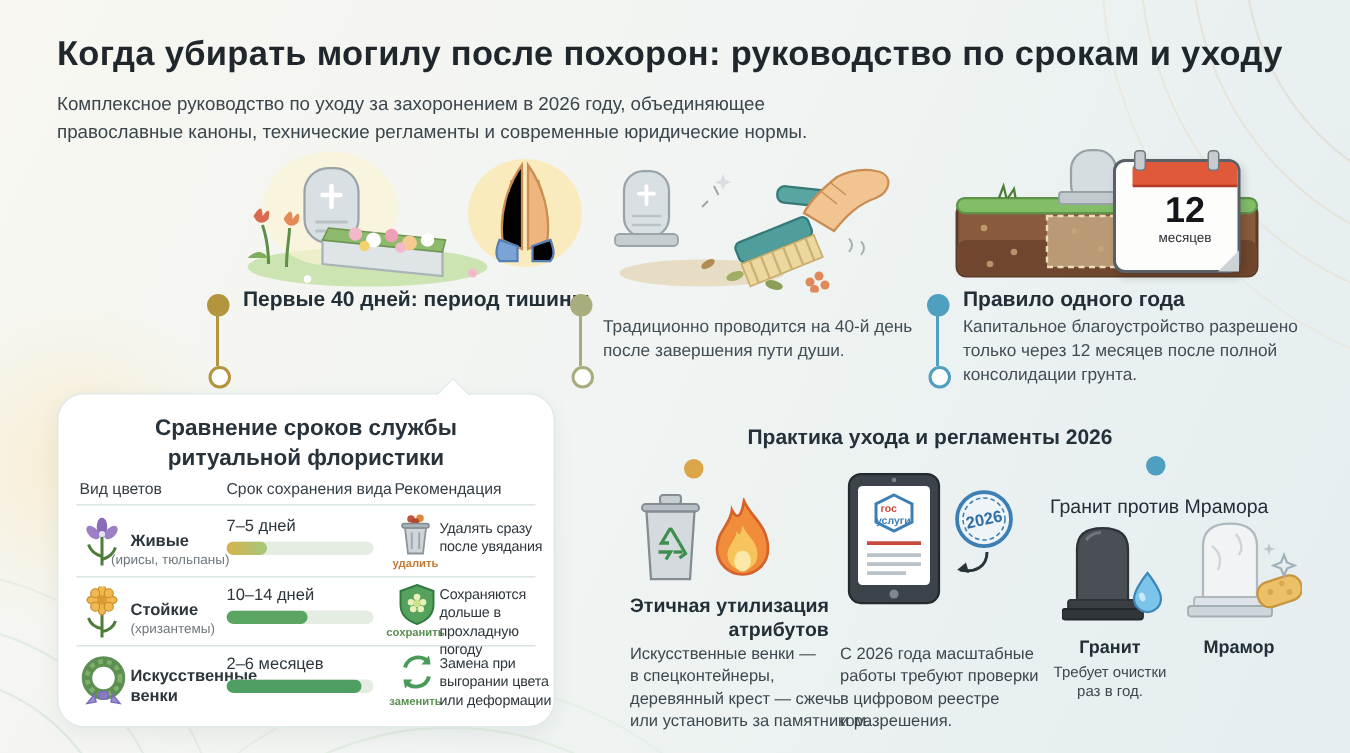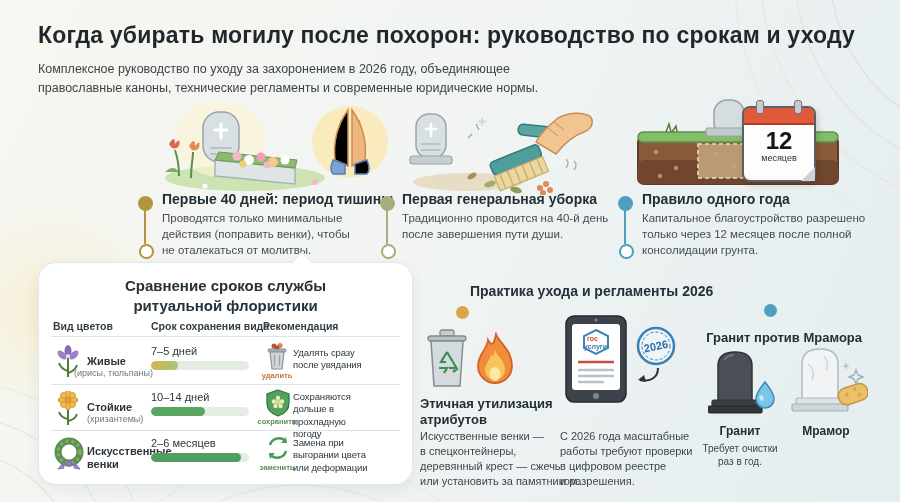--- a/index.html
+++ b/index.html
@@ -14,51 +14,51 @@
   .page-title{position:absolute;left:38px;top:22px;font-size:23px;font-weight:bold;color:#1f272d;letter-spacing:.2px;}
   .page-subtitle{position:absolute;left:38px;top:60px;font-size:12.5px;line-height:1.5;color:#3a444b;}
   .side-label{position:absolute;left:38px;top:156px;font-size:15.5px;font-weight:bold;line-height:1.35;color:#2a333a;}
   .t-bullet{position:absolute;width:15px;height:15px;border-radius:50%;}
   .t-line{position:absolute;width:2px;height:34px;top:210px;}
   .t-hollow{position:absolute;width:11px;height:11px;border-radius:50%;background:#fff;border:2.5px solid #999;top:244px;}
   .t-title{position:absolute;font-size:14px;font-weight:bold;color:#222f37;}
   .t-desc{position:absolute;font-size:11.5px;line-height:1.38;color:#414d55;}
   
   .card{position:absolute;left:38px;top:262px;width:330px;height:221px;background:#fff;
-    border:1.5px solid #dfe9e9;border-radius:18px;box-shadow:0 5px 14px rgba(60,90,90,.08);padding-left:43px;}
+    border:1.5px solid #dfe9e9;border-radius:18px;box-shadow:0 5px 14px rgba(60,90,90,.08);}
   .card-notch{position:absolute;top:-8.5px;left:255px;width:15px;height:15px;background:#fff;
     border-left:1.5px solid #dfe9e9;border-top:1.5px solid #dfe9e9;transform:rotate(45deg);}
   .card-title{position:absolute;left:0;top:13px;width:100%;text-align:center;
     font-size:15px;font-weight:bold;line-height:1.3;color:#27323a;}
-  .th{position:absolute;top:57px;font-size:10.5px;font-weight:bold;color:#333e45;}
+  .th{position:absolute;top:57px;font-size:10.5px;font-weight:normal;color:#333e45;}
   .divider{position:absolute;left:12px;right:12px;height:1px;background:#dbe4e4;}
   .row-name{position:absolute;font-size:11px;font-weight:bold;color:#2c363c;line-height:1.15;}
   .row-sub{font-size:9px;font-weight:normal;color:#6e787d;}
   .row-dur{position:absolute;font-size:11px;color:#2c363c;}
   .bar{position:absolute;width:98px;height:9px;border-radius:5px;background:#e5ede3;overflow:hidden;}
   .bar-fill{height:100%;border-radius:5px;}
   .fill1{background:linear-gradient(90deg,#d8b14e,#a3c979);}
   .fill2{background:#5aa562;}
   .fill3{background:#4f9f63;}
   .act-label{position:absolute;width:46px;text-align:center;font-size:7.5px;font-weight:bold;}
   .act-del{color:#c07a36;} .act-keep{color:#5a9150;} .act-rep{color:#5a9150;}
   .rec-text{position:absolute;width:76px;font-size:9.5px;line-height:1.3;color:#2c363c;letter-spacing:-.1px;}
   
-  .practice-header{position:absolute;left:470px;top:283px;width:300px;text-align:left;
+  .practice-header{position:absolute;left:470px;top:283px;width:300px;text-align:center;
     font-size:14px;font-weight:bold;color:#25313a;}
   .dot{position:absolute;width:13px;height:13px;border-radius:50%;}
-  .p-title{position:absolute;font-size:13px;font-weight:bold;line-height:1.25;color:#222f37;}
+  .p-title{position:absolute;font-size:13px;font-weight:bold;line-height:1.25;color:#222f37;text-align:right;}
   .p-desc{position:absolute;font-size:11px;line-height:1.36;color:#3c474e;}
-  .stone-header{position:absolute;left:700px;top:330px;width:162px;text-align:right;
-    font-size:13px;font-weight:bold;color:#222f37;}
+  .stone-header{position:absolute;left:700px;top:330px;width:162px;text-align:left;
+    font-size:13px;font-weight:normal;color:#222f37;}
   .stone-name{position:absolute;width:80px;text-align:center;font-size:12px;font-weight:bold;color:#222f37;}
   .stone-desc{position:absolute;text-align:center;font-size:10px;line-height:1.3;color:#3c474e;}
   
   .calendar{position:absolute;left:742px;top:106px;width:70px;height:72px;background:#fdfdfc;
-    border:2px solid #596067;border-radius:8px;box-shadow:2px 3px 6px rgba(0,0,0,.15);}
+    border:2px solid #596067;border-radius:8px;box-shadow:2px 3px 6px rgba(0,0,0,.15);padding-left:11px;}
   .cal-head{height:15px;background:#e05a3a;border-bottom:2px solid #b5globals23c26;border-bottom:2px solid #b23c26;border-radius:5px 5px 0 0;}
   .cal-ring{position:absolute;top:-8px;width:6px;height:12px;background:#c6cbd0;border:1.5px solid #70777d;border-radius:3px;}
   .cal-num{text-align:center;font-size:24px;font-weight:bold;line-height:1.05;color:#141619;margin-top:3px;}
   .cal-unit{text-align:center;font-size:9px;color:#2b2f33;}
   .cal-fold{position:absolute;right:-1px;bottom:-1px;width:0;height:0;
     border-left:14px solid transparent;border-bottom:14px solid #ccd3d7;}
 </style>
 </head>
 <body>
 
@@ -178,28 +178,24 @@
     <div class="cal-head"></div>
     <div class="cal-num">12</div>
     <div class="cal-unit">месяцев</div>
     <div class="cal-fold"></div>
   </div>
 
   <div class="t-bullet" style="left: 138px; top: 196px; background: rgb(179, 149, 61);"></div>
   <div class="t-line" style="left: 144px; background: rgb(179, 149, 61);"></div>
   <div class="t-hollow" style="left:139px;border-color:#b3953d"></div>
   <div class="t-title" style="left:162px;top:191px">Первые 40 дней: период тишины</div>
-  <div class="t-desc pre" style="left:162px;top:211px">Проводятся только минимальные
-действия (поправить венки), чтобы
-не оталекаться от молитвы.</div>
 
   <div class="t-bullet" style="left: 380px; top: 196px; background: rgb(169, 173, 126);"></div>
   <div class="t-line" style="left: 386px; background: rgb(169, 173, 126);"></div>
   <div class="t-hollow" style="left:381px;border-color:#a9ad7e"></div>
-  <div class="t-title" style="left:402px;top:191px">Первая генеральная уборка</div>
   <div class="t-desc pre" style="left:402px;top:211px">Традиционно проводится на 40-й день
 после завершения пути души.</div>
 
   <div class="t-bullet" style="left: 618px; top: 196px; background: rgb(78, 159, 192);"></div>
   <div class="t-line" style="left: 624px; background: rgb(78, 159, 192);"></div>
   <div class="t-hollow" style="left:619px;border-color:#4e9fc0"></div>
   <div class="t-title" style="left:642px;top:191px">Правило одного года</div>
   <div class="t-desc pre" style="left:642px;top:211px">Капитальное благоустройство разрешено
 только через 12 месяцев после полной
 консолидации грунта.</div>

